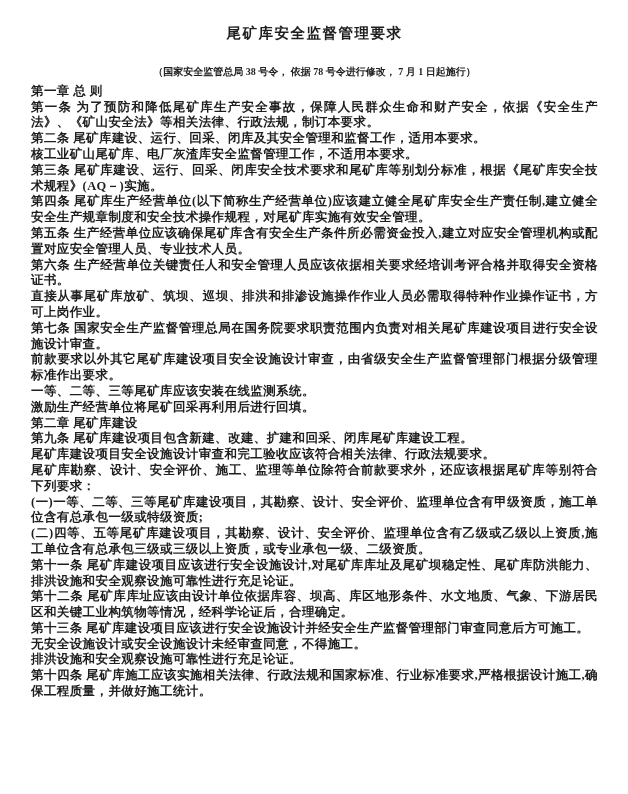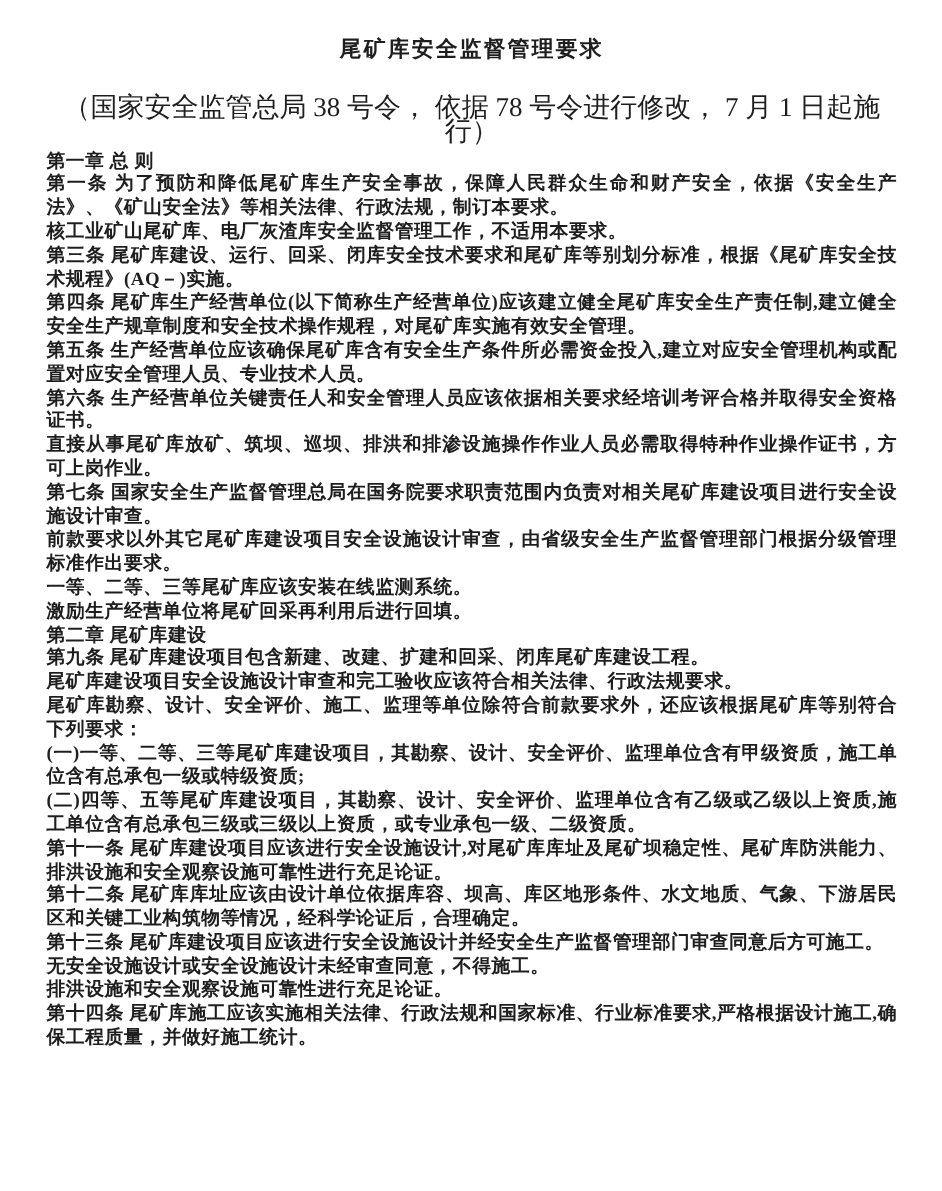--- a/index.html
+++ b/index.html
@@ -25,23 +25,23 @@
     margin: 0;
     text-align: center;
     font-size: 14.5px;
     font-weight: bold;
     letter-spacing: 1.5px;
     line-height: 17px;
   }
   .doc-subtitle {
     margin: 22px 0 4px 0;
     text-align: center;
-    font-size: 18px;
+    font-size: 10px;
     line-height: 15.8px;
-    font-weight: normal;
+    font-weight: bold;
   }
   .doc-body {
     font-size: 12.5px;
     line-height: 15.8px;
     text-align: justify;
     text-justify: inter-character;
     word-break: break-all;
     letter-spacing: 0.4px;
     font-weight: bold;
   }
@@ -52,20 +52,21 @@
 </style>
 </head>
 <body>
 
 <div class="page">
   <h1 class="doc-title">尾矿库安全监督管理要求</h1>
   <p class="doc-subtitle">（国家安全监管总局 38 号令， 依据 78 号令进行修改， 7 月 1 日起施行）</p>
   <div class="doc-body">
     <p>第一章 总 则</p>
     <p>第一条 为了预防和降低尾矿库生产安全事故，保障人民群众生命和财产安全，依据《安全生产法》、《矿山安全法》等相关法律、行政法规，制订本要求。</p>
+    <p>第二条 尾矿库建设、运行、回采、闭库及其安全管理和监督工作，适用本要求。</p>
     <p>核工业矿山尾矿库、电厂灰渣库安全监督管理工作，不适用本要求。</p>
     <p>第三条 尾矿库建设、运行、回采、闭库安全技术要求和尾矿库等别划分标准，根据《尾矿库安全技术规程》(AQ－)实施。</p>
     <p>第四条 尾矿库生产经营单位(以下简称生产经营单位)应该建立健全尾矿库安全生产责任制,建立健全安全生产规章制度和安全技术操作规程，对尾矿库实施有效安全管理。</p>
     <p>第五条 生产经营单位应该确保尾矿库含有安全生产条件所必需资金投入,建立对应安全管理机构或配置对应安全管理人员、专业技术人员。</p>
     <p>第六条 生产经营单位关键责任人和安全管理人员应该依据相关要求经培训考评合格并取得安全资格证书。</p>
     <p>直接从事尾矿库放矿、筑坝、巡坝、排洪和排渗设施操作作业人员必需取得特种作业操作证书，方可上岗作业。</p>
     <p>第七条 国家安全生产监督管理总局在国务院要求职责范围内负责对相关尾矿库建设项目进行安全设施设计审查。</p>
     <p>前款要求以外其它尾矿库建设项目安全设施设计审查，由省级安全生产监督管理部门根据分级管理标准作出要求。</p>
     <p>一等、二等、三等尾矿库应该安装在线监测系统。</p>
     <p>激励生产经营单位将尾矿回采再利用后进行回填。</p>

